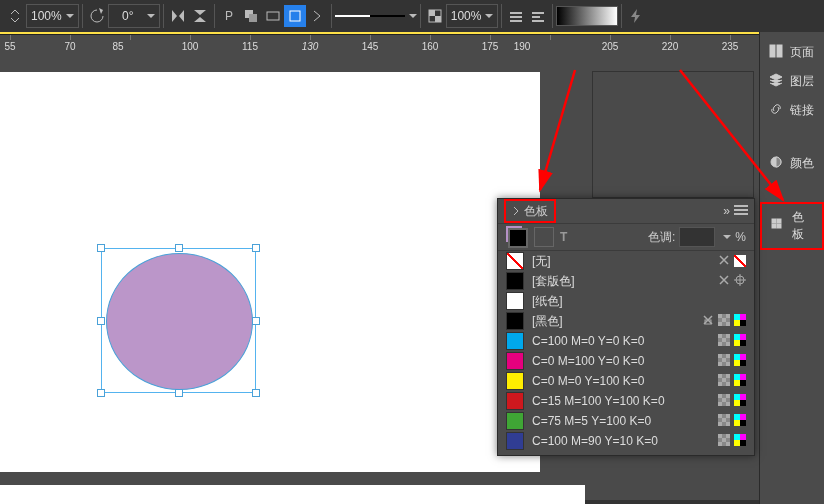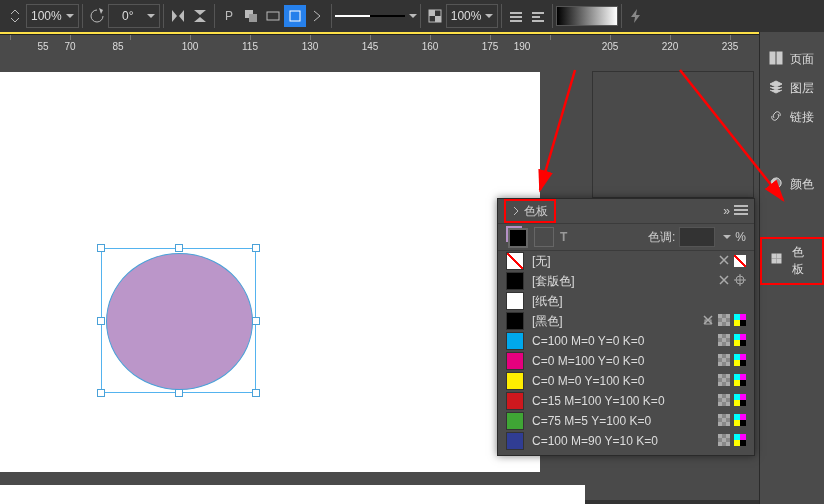--- a/index.html
+++ b/index.html
@@ -19,21 +19,21 @@
   .rulerbar .lbl{position:absolute;top:6px;transform:translateX(-50%);}
   
   .main{position:absolute;left:0;top:60px;right:0;bottom:0;}
   .canvasWrap{position:absolute;left:0;top:0;width:585px;height:428px;background:#4A4A4A;}
   .page{position:absolute;left:0;top:12px;width:540px;height:400px;background:#fff;}
   .grey2{position:absolute;left:0;top:425px;width:585px;height:20px;background:#fff;}
   .grey-side{position:absolute;left:585px;top:0;width:180px;height:440px;background:#4A4A4A;}
   .grey-side .inner{position:absolute;left:8px;top:12px;width:160px;height:125px;background:#4A4A4A;border:1px solid #ff3434;border-width:0;outline:1px solid #333;}
   
   .sidebar{position:absolute;right:0;top:32px;width:64px;height:472px;background:#4B4B4B;border-left:1px solid #2a2a2a;}
-  .sidebar .grp{padding:13px 0;border-bottom:0;}
+  .sidebar .grp{padding:6px 0;border-bottom:0;}
   .sidebar .it{display:flex;align-items:center;gap:6px;padding:5px 8px;color:#ddd;}
   .sidebar .it svg{width:16px;height:16px;fill:#ccc;stroke:#ccc;}
   .redbox{border:2px solid #ff0000;}
   
   .panel{position:absolute;left:497px;top:198px;width:256px;height:256px;background:#4B4B4B;border:1px solid #2a2a2a;box-shadow:0 0 8px rgba(0,0,0,0.5);}
   .panel .tab{height:24px;display:flex;align-items:center;padding:0 6px;border-bottom:1px solid #3b3b3b;position:relative;}
   .panel .tab .tablabel{display:flex;align-items:center;gap:4px;border:2px solid #ff0000;padding:0 6px;height:20px;}
   .panel .tab .spacer{flex:1;}
   .panel .tab .collapse{display:flex;align-items:center;gap:6px;}
   .panel .opts{height:26px;display:flex;align-items:center;padding:0 8px;gap:6px;border-bottom:1px solid #3b3b3b;}
@@ -164,31 +164,31 @@
   <div class="stroke-sw" style="width:60px;background:linear-gradient(to right,#000,#fff);border:1px solid #555;"></div>
   <div class="tb-sep"></div>
   <div class="tb-ic">
       <svg viewBox="0 0 16 16">
         <path d="M9 1L3 9h4l-1 6 6-8H8z" fill="#888"></path>
       </svg>
     </div>
 </div>
 
 <div class="rulerbar" id="ruler">
-    <div class="lbl" style="left: 10px; margin-left: 33px;">55</div>
+    <div class="lbl" style="left: 10px;">55</div>
     <div class="tick" style="left: 10px; height: 5px;"></div>
     <div class="lbl" style="left: 70px;">70</div>
     <div class="tick" style="left: 70px; height: 5px;"></div>
     <div class="lbl" style="left: 118px;">85</div>
     <div class="tick" style="left: 130px; height: 5px;"></div>
     <div class="lbl" style="left: 190px;">100</div>
     <div class="tick" style="left: 190px; height: 5px;"></div>
     <div class="lbl" style="left: 250px;">115</div>
     <div class="tick" style="left: 250px; height: 5px;"></div>
-    <div class="lbl" style="left: 310px;">130</div>
+    <div class="lbl" style="left: 310px; font-style: italic;">130</div>
     <div class="tick" style="left: 310px; height: 5px;"></div>
     <div class="lbl" style="left: 370px;">145</div>
     <div class="tick" style="left: 370px; height: 5px;"></div>
     <div class="lbl" style="left: 430px;">160</div>
     <div class="tick" style="left: 430px; height: 5px;"></div>
     <div class="lbl" style="left: 490px;">175</div>
     <div class="tick" style="left: 490px; height: 5px;"></div>
     <div class="lbl" style="left: 522px;">190</div>
     <div class="tick" style="left: 550px; height: 5px;"></div>
     <div class="lbl" style="left: 610px;">205</div>

